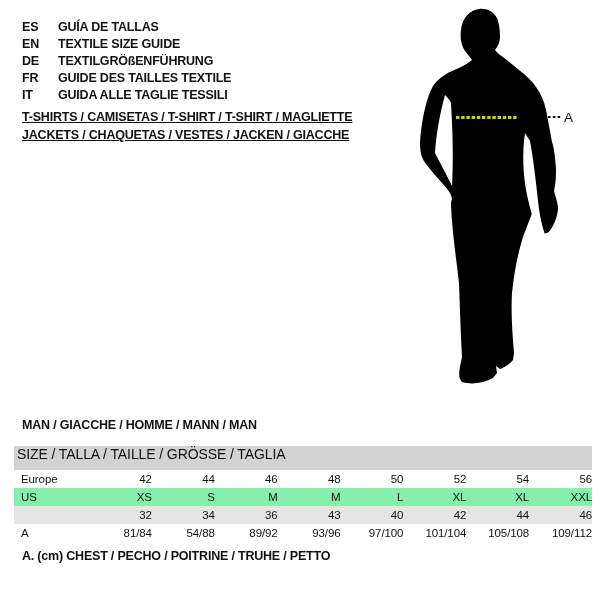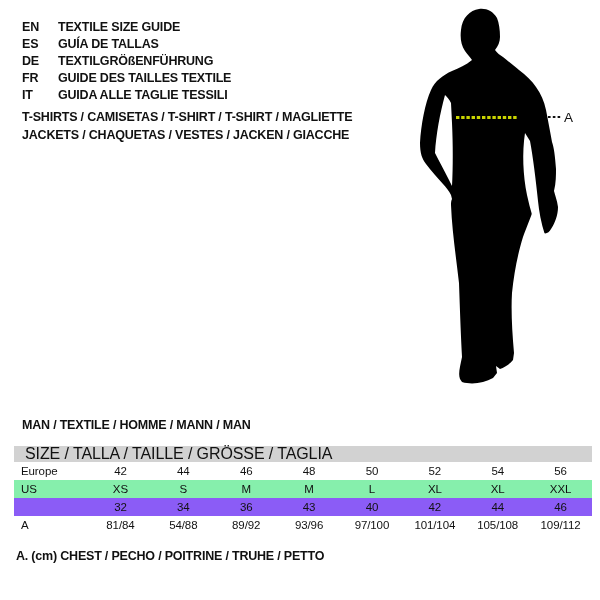--- a/index.html
+++ b/index.html
@@ -10,50 +10,50 @@
     -webkit-font-smoothing:antialiased;
   }
   .abs{position:absolute;}
 
   
   .lang-block{left:22px;top:19px;}
   .lang-row{display:flex;line-height:17px;font-size:12.5px;font-weight:bold;letter-spacing:-0.2px;}
   .lang-code{width:36px;flex:0 0 36px;}
 
   
-  .cat-block{left:22px;top:108px;font-size:12.5px;font-weight:bold;line-height:18px;letter-spacing:-0.2px;}
+  .cat-block{left:22px;top:108px;font-size:12.5px;font-weight:bold;line-height:18px;letter-spacing:-0.2px;text-decoration:underline;}
 
   
   .figure-wrap{left:415px;top:5px;width:160px;height:390px;}
   .figure-wrap svg{display:block;}
 
   
   .section-title{left:22px;top:418px;font-size:12.5px;font-weight:bold;letter-spacing:-0.2px;}
 
   
   .table-wrap{left:14px;top:446px;width:578px;}
-  .tbl-header{height:16px;line-height:16px;font-size:16px;padding-left:11px;letter-spacing:-0.1px;}
+  .tbl-header{height:24px;line-height:16px;font-size:14px;padding-left:3px;letter-spacing:-0.1px;}
   table.size-table{border-collapse:collapse;table-layout:fixed;width:578px;font-size:11.5px;padding-left:12px;}
-  table.size-table td{height:18px;padding:0;text-align:center;vertical-align:middle;letter-spacing:-0.1px;}
+  table.size-table td{height:18px;padding:0;text-align:right;vertical-align:middle;letter-spacing:-0.1px;}
   table.size-table td.row-label{width:68px;text-align:left;padding-left:7px;}
 
   
-  .footnote{left:16px;top:549px;font-size:12.5px;font-weight:bold;letter-spacing:-0.2px;}
+  .footnote{left:22px;top:549px;font-size:12.5px;font-weight:bold;letter-spacing:-0.2px;}
 </style>
 </head>
 <body>
 
 <div class="abs lang-block">
   <div class="lang-row">
+    <span class="lang-code">ES</span>
+    <span>GUÍA DE TALLAS</span>
+  </div>
+  <div class="lang-row">
     <span class="lang-code">EN</span>
     <span>TEXTILE SIZE GUIDE</span>
-  </div>
-  <div class="lang-row">
-    <span class="lang-code">ES</span>
-    <span>GUÍA DE TALLAS</span>
   </div>
   <div class="lang-row">
     <span class="lang-code">DE</span>
     <span>TEXTILGRÖßENFÜHRUNG</span>
   </div>
   <div class="lang-row">
     <span class="lang-code">FR</span>
     <span>GUIDE DES TAILLES TEXTILE</span>
   </div>
   <div class="lang-row">
@@ -130,21 +130,21 @@
       C 121 176, 118 152, 115 136 Z"></path>
 
     <line x1="41" y1="112.5" x2="102" y2="112.5" stroke-width="3" stroke-dasharray="3.4 1.8" stroke="#c9d400"></line>
 
     <line x1="133" y1="112" x2="146" y2="112" stroke="#111111" stroke-width="2" stroke-dasharray="2.6 2.2"></line>
 
     <text x="149" y="117" font-size="13.5" fill="#111111">A</text>
   </svg>
 </div>
 
-<div class="abs section-title">MAN / TEXTILE / HOMME / MANN / MAN</div>
+<div class="abs section-title">MAN / GIACCHE / HOMME / MANN / MAN</div>
 
 <div class="abs table-wrap">
   <div class="tbl-header" style="background: rgb(210, 210, 210);">SIZE / TALLA / TAILLE / GRÖSSE / TAGLIA</div>
   <table class="size-table">
     <tbody>
         <tr>
           <td class="row-label">Europe</td>
           <td>42</td>
           <td>44</td>
           <td>46</td>
@@ -158,21 +158,21 @@
           <td class="row-label">US</td>
           <td>XS</td>
           <td>S</td>
           <td>M</td>
           <td>M</td>
           <td>L</td>
           <td>XL</td>
           <td>XL</td>
           <td>XXL</td>
         </tr>
-        <tr style="background: #8b5cf6;">
+        <tr style="background: #e5e5e5;">
           <td class="row-label"></td>
           <td>32</td>
           <td>34</td>
           <td>36</td>
           <td>43</td>
           <td>40</td>
           <td>42</td>
           <td>44</td>
           <td>46</td>
         </tr>

